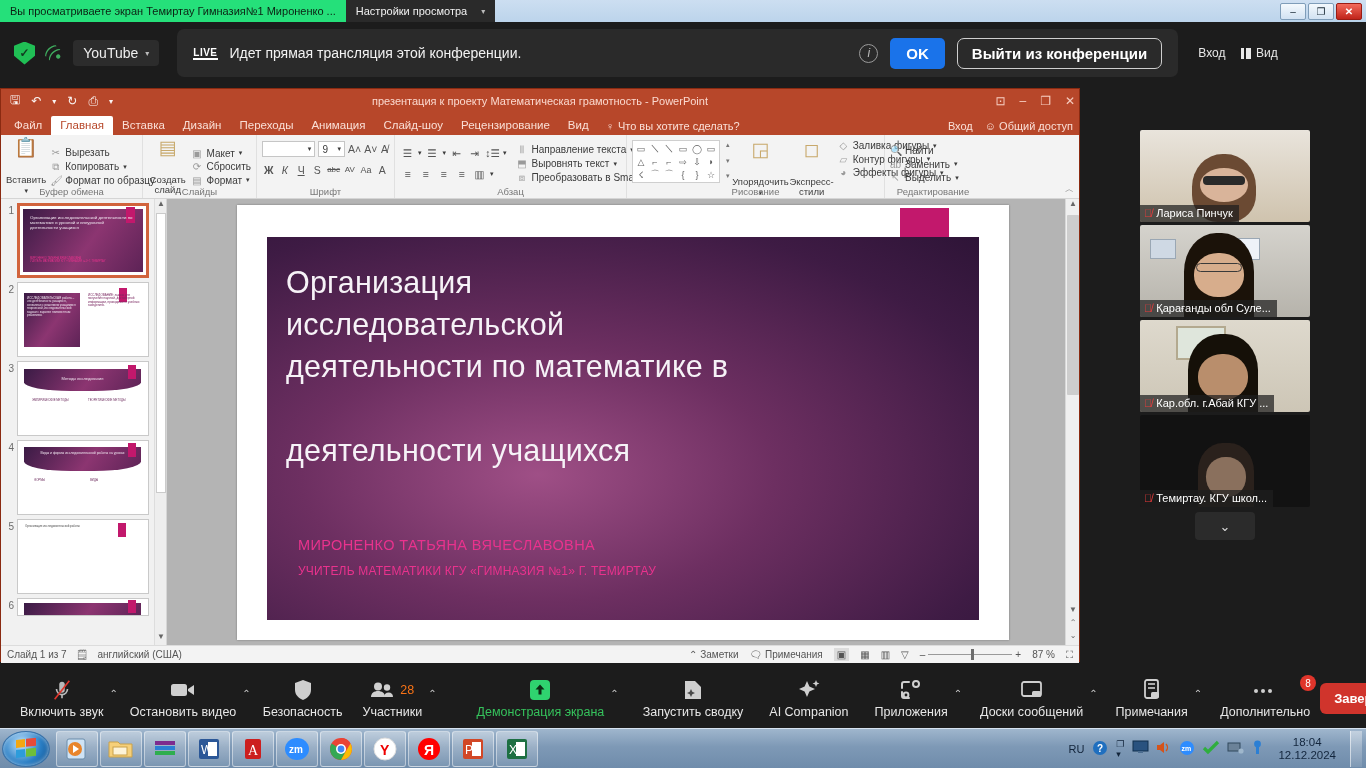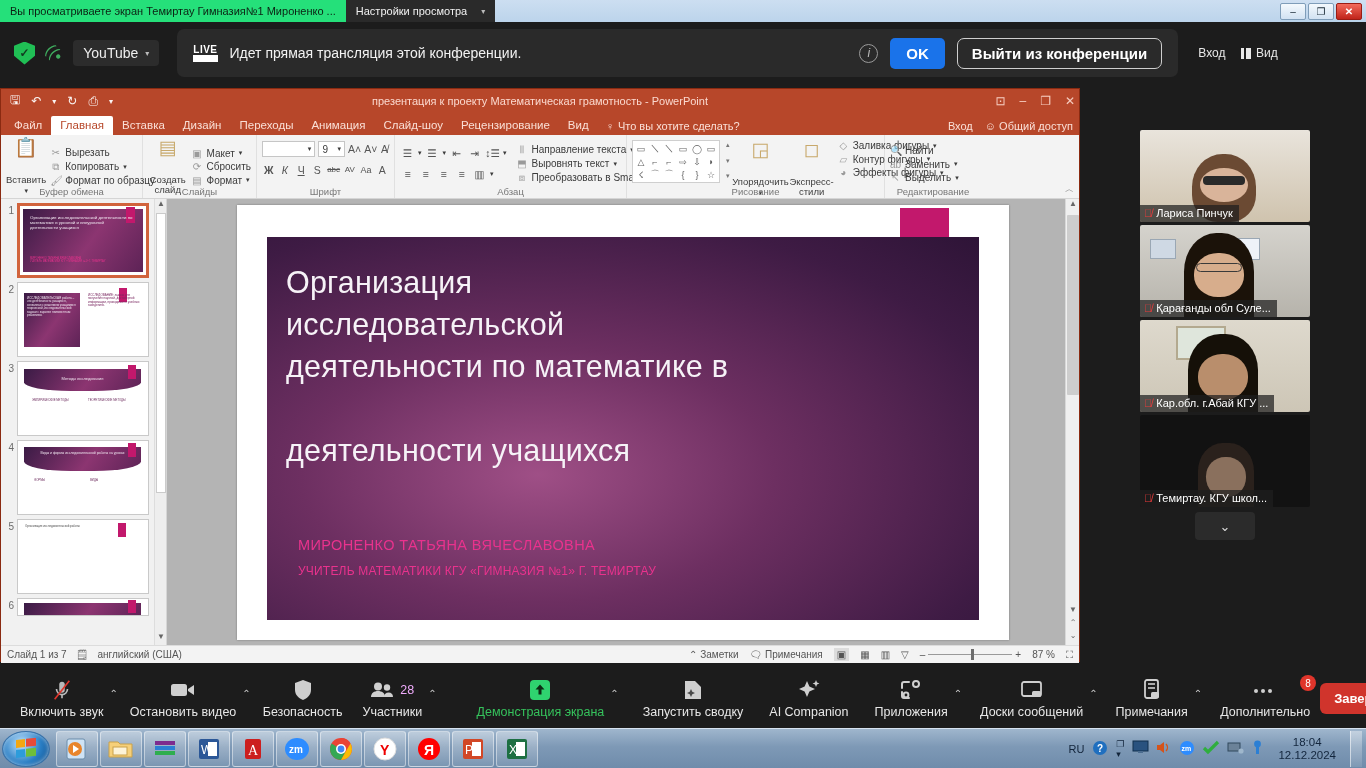--- a/index.html
+++ b/index.html
@@ -61,21 +61,21 @@
     background:#2c2c2c; border-radius:4px; color:#eee; font-size:14px;
     padding:5px 10px; display:flex; align-items:center; gap:7px;
   }
   .zb-banner {
     margin-left:18px; flex:1; max-width:1001px; height:48px;
     background:#2a2a2a; border-radius:7px;
     display:flex; align-items:center; padding:0 16px; gap:12px;
   }
   .zb-live {
     font-size:10px; font-weight:bold; color:#fff; letter-spacing:.5px;
-    border-bottom:7px solid #ffffff; padding-bottom:0px; line-height:11px;
+    border-bottom:2px solid #ffffff; padding-bottom:0px; line-height:11px;
   }
   .zb-text { flex:1; color:#f2f2f2; font-size:14px; }
   .zb-info {
     width:19px; height:19px; border-radius:50%; border:1.5px solid #9a9a9a;
     color:#bdbdbd; font-size:12px; font-style:italic;
     display:flex; align-items:center; justify-content:center;
   }
   .zb-ok {
     background:#1a73ea; color:#fff; font-weight:bold; font-size:15px;
     border-radius:5px; padding:7px 16px;
@@ -221,21 +221,21 @@
   .zb-cell { display:flex; flex-direction:column; align-items:center; width:auto; padding:0 10px; }
   .zb-ic { height:26px; display:flex; align-items:center; justify-content:center; color:#cfcfcf; }
   .zb-lbl { color:#e7e7e7; font-size:12.5px; margin-top:2px; white-space:nowrap; }
   .zb-lbl.green { color:#35c25c; }
   .zb-chev { color:#cfcfcf; font-size:10px; margin:0 2px 20px -4px; }
   .zb-badge {
     position:absolute; top:-2px; right:4px; background:#e0352b; color:#fff;
     font-size:10px; border-radius:9px; min-width:16px; height:16px;
     display:flex; align-items:center; justify-content:center; padding:0 4px;
   }
-  .part-count { color:#f0abfc; font-size:12.5px; margin-left:4px; }
+  .part-count { color:#f97316; font-size:12.5px; margin-left:4px; }
   .zb-end {
     margin-left:auto; background:#d0342c; color:#fff; font-weight:bold; font-size:13px;
     padding:8px 14px; border-radius:6px;
   }
 
   
   .taskbar {
     position:absolute; left:0; top:728px; width:1366px; height:40px;
     background:linear-gradient(#9fb6cd,#7e99b6 45%,#6f8cab);
     display:flex; align-items:center; border-top:1px solid #d6e2ef;

